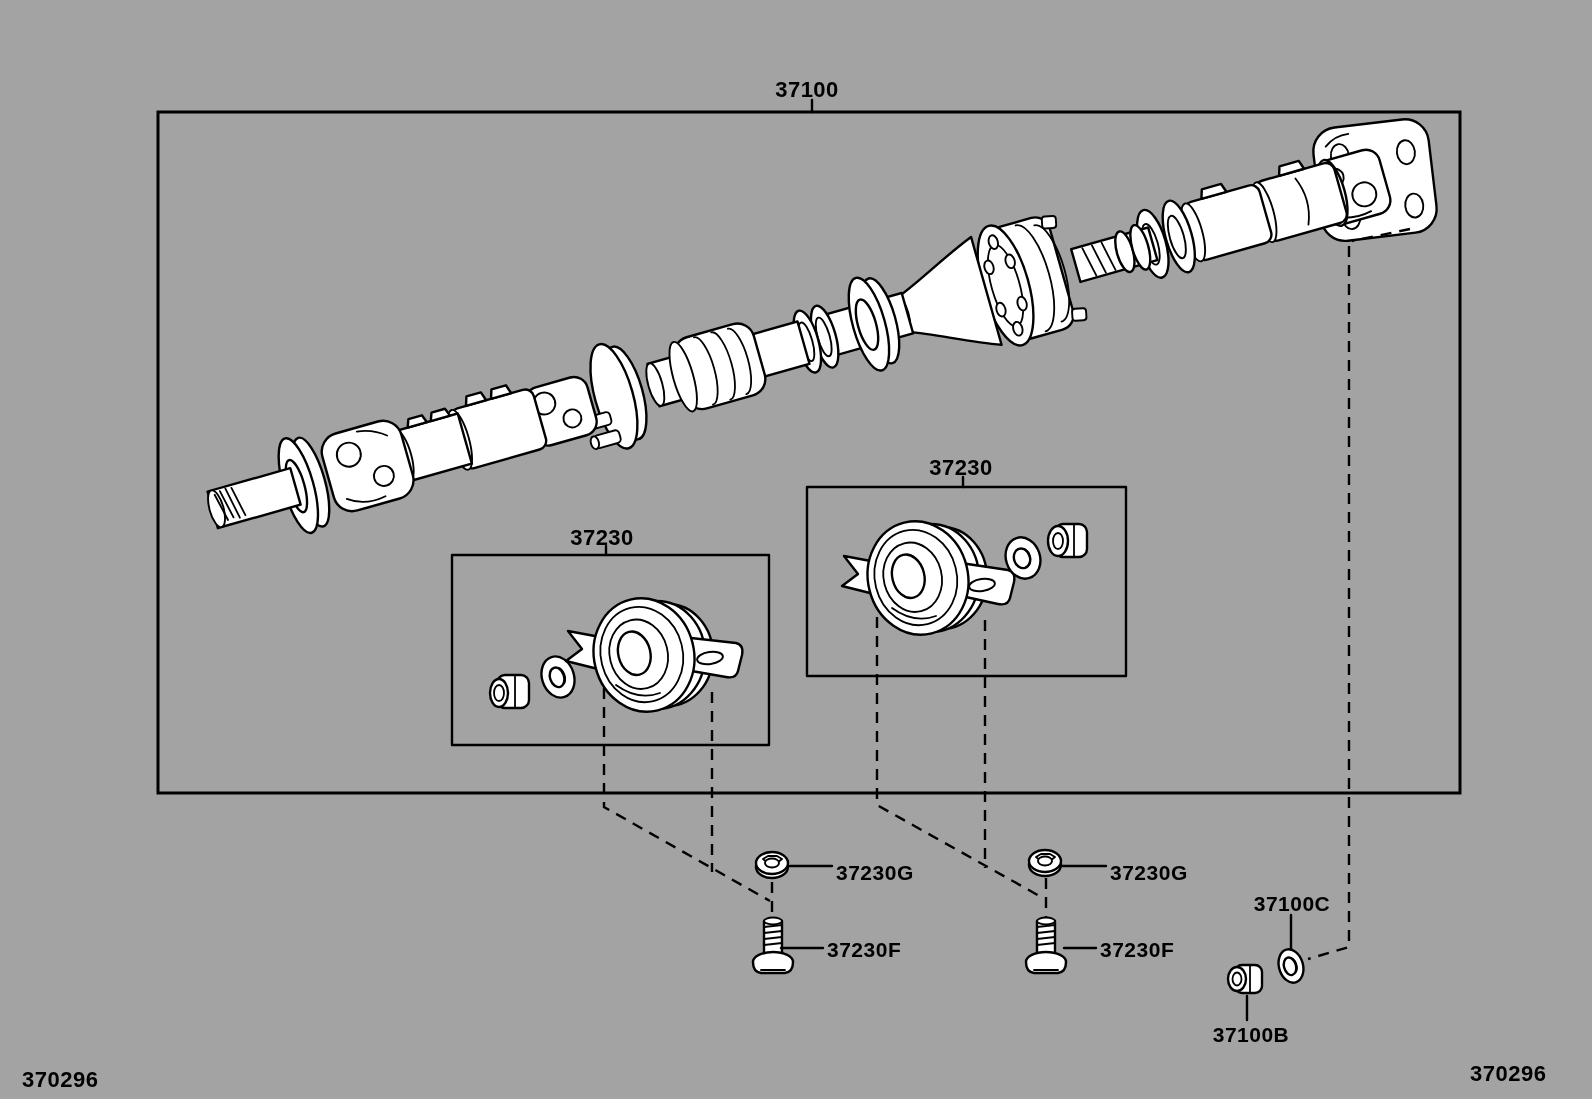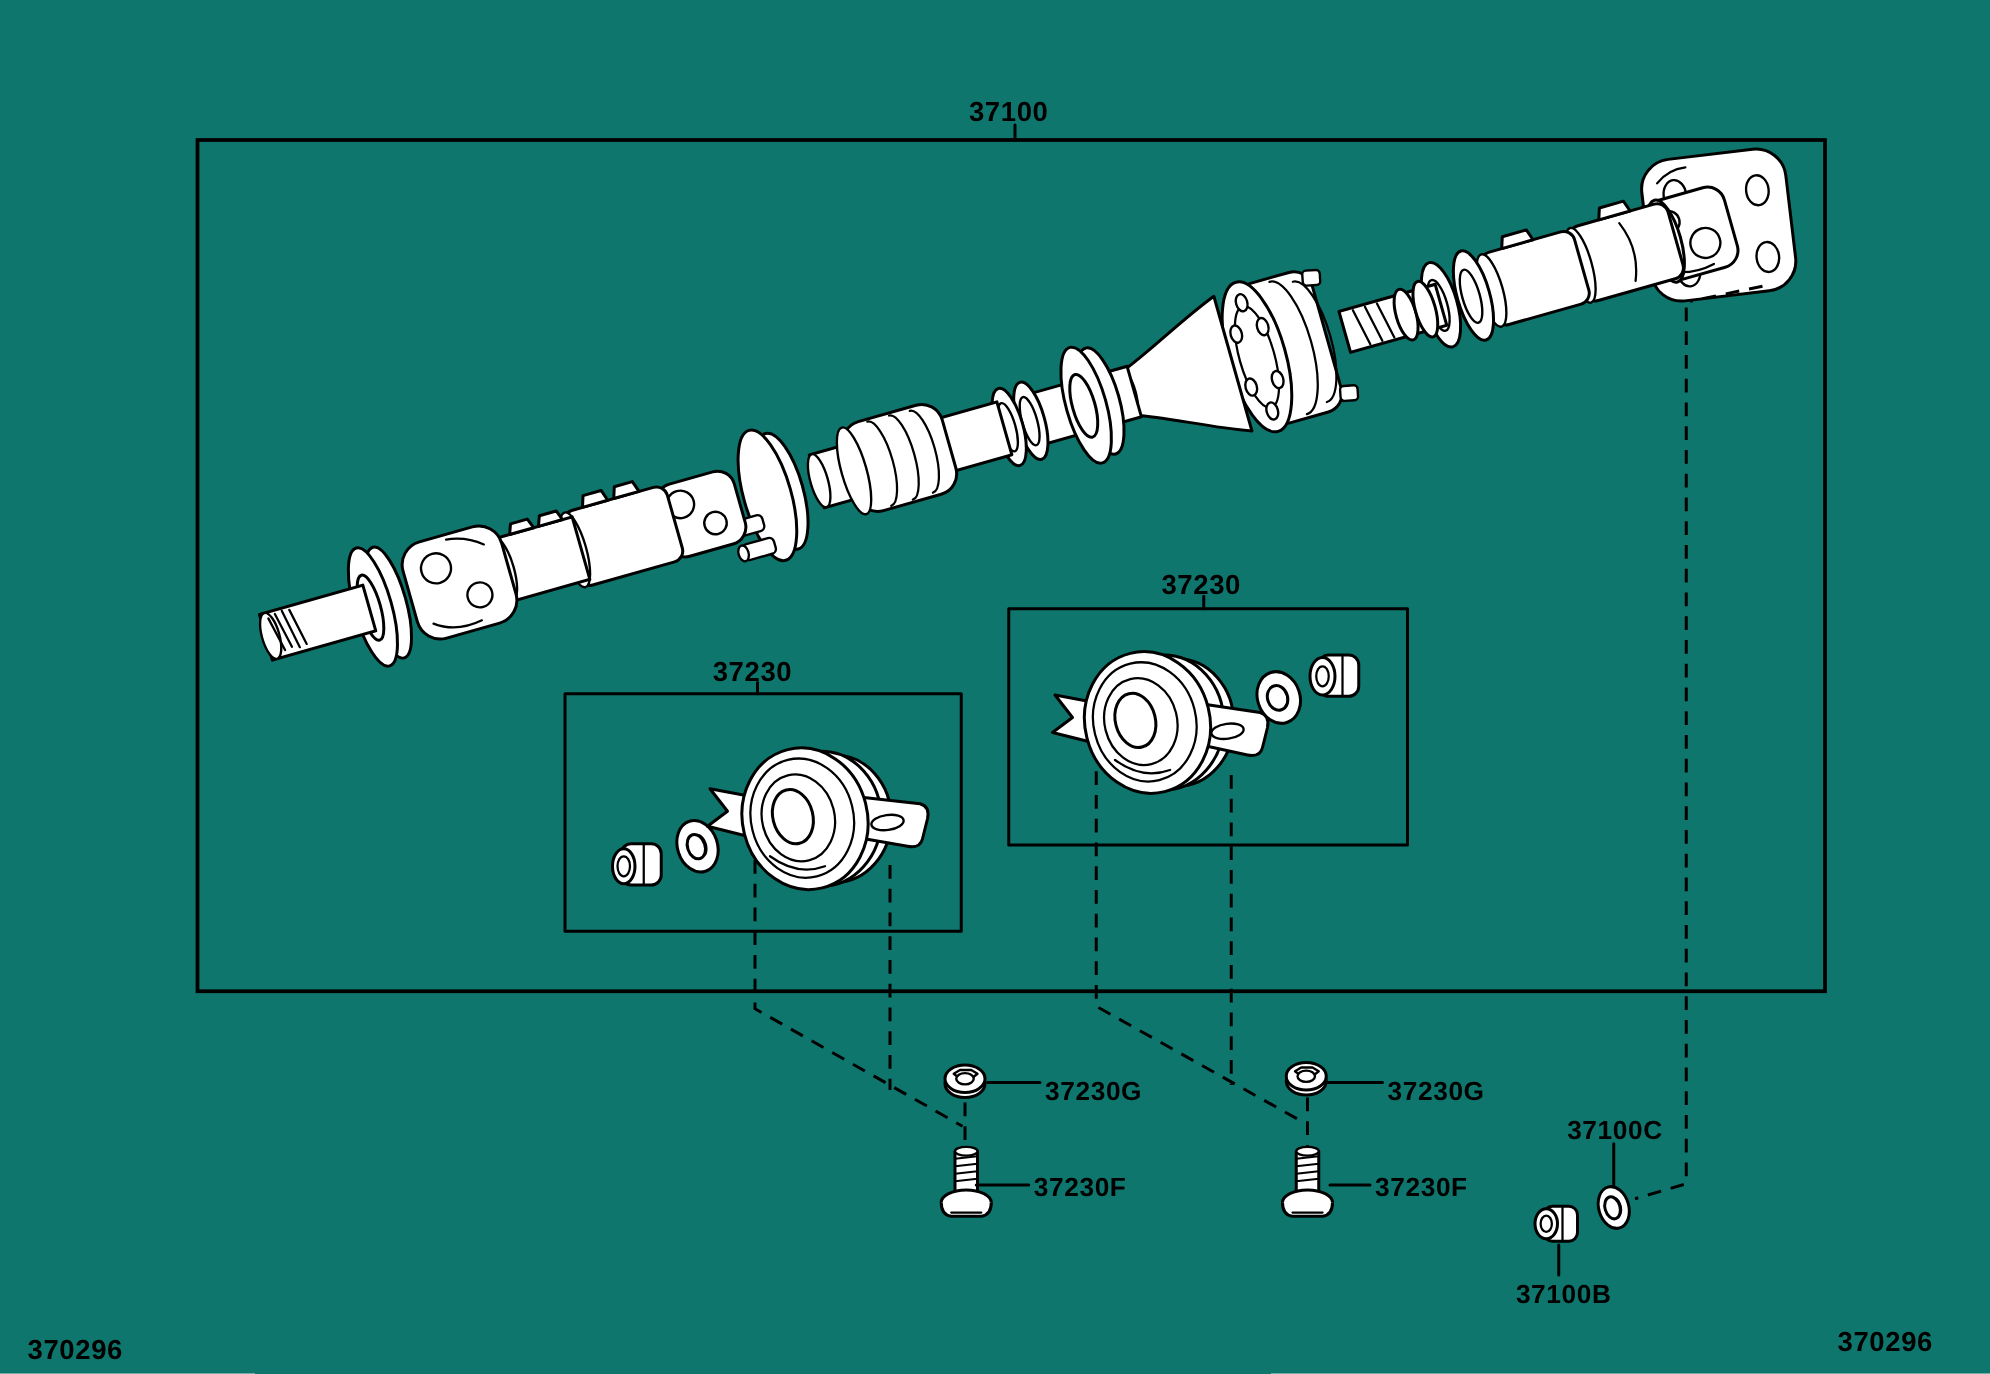--- a/index.html
+++ b/index.html
@@ -1,16 +1,16 @@
 <!DOCTYPE html>
 <html><head>
 <meta charset="utf-8">
 <style>
   html,body{margin:0;padding:0;background:#fff;}
-  .stage{position:relative;width:1592px;height:1099px;background:#0f766e;overflow:hidden;
+  .stage{position:relative;width:1592px;height:1099px;background:#a3a3a3;overflow:hidden;
          font-family:"Liberation Sans", sans-serif;}
   svg{position:absolute;left:0;top:0;}
   .ln{fill:none;stroke:#000;stroke-width:2.4;stroke-linecap:round;stroke-linejoin:round;}
   .th{fill:none;stroke:#000;stroke-width:1.8;stroke-linecap:round;}
   .fw{fill:#fff;stroke:#000;stroke-width:2.4;stroke-linejoin:round;}
   .fwt{fill:#fff;stroke:#000;stroke-width:1.9;stroke-linejoin:round;}
   .box{fill:none;stroke:#000;stroke-width:3;}
   .dash{fill:none;stroke:#000;stroke-width:2.4;stroke-dasharray:11 8;}
   .lbl{font-family:"Liberation Sans", sans-serif;font-weight:bold;font-size:22px;
        letter-spacing:0.5px;fill:#000;}

